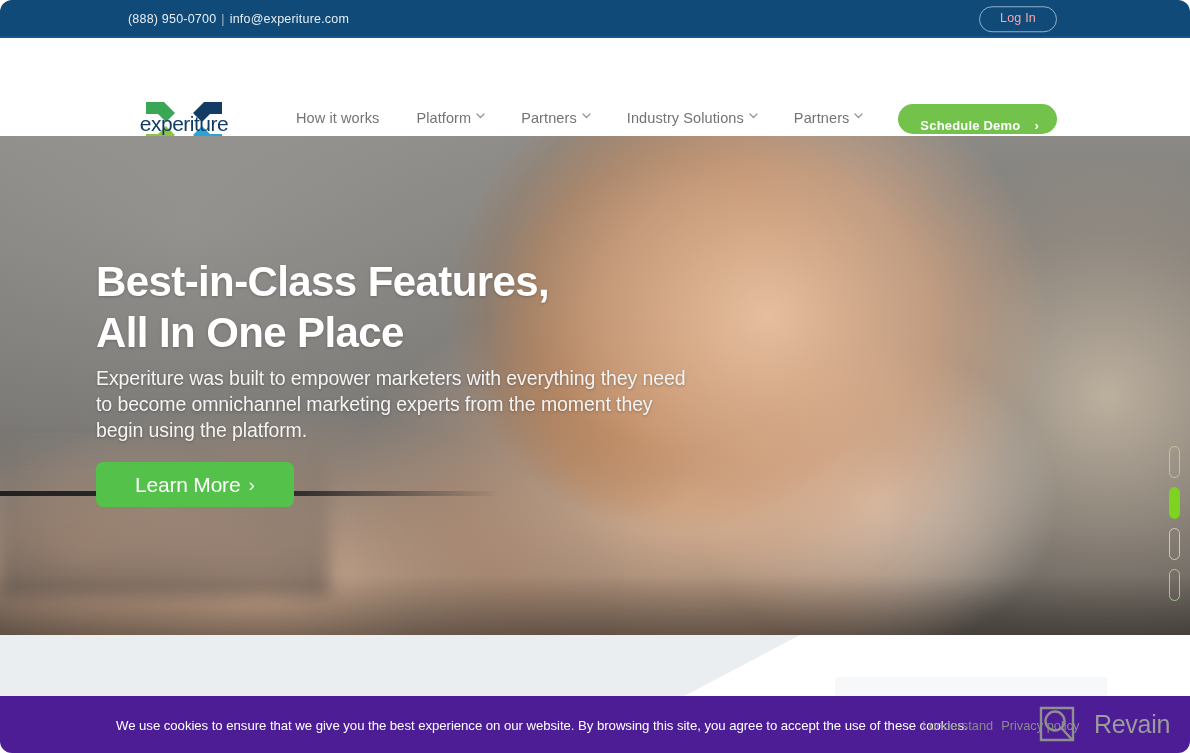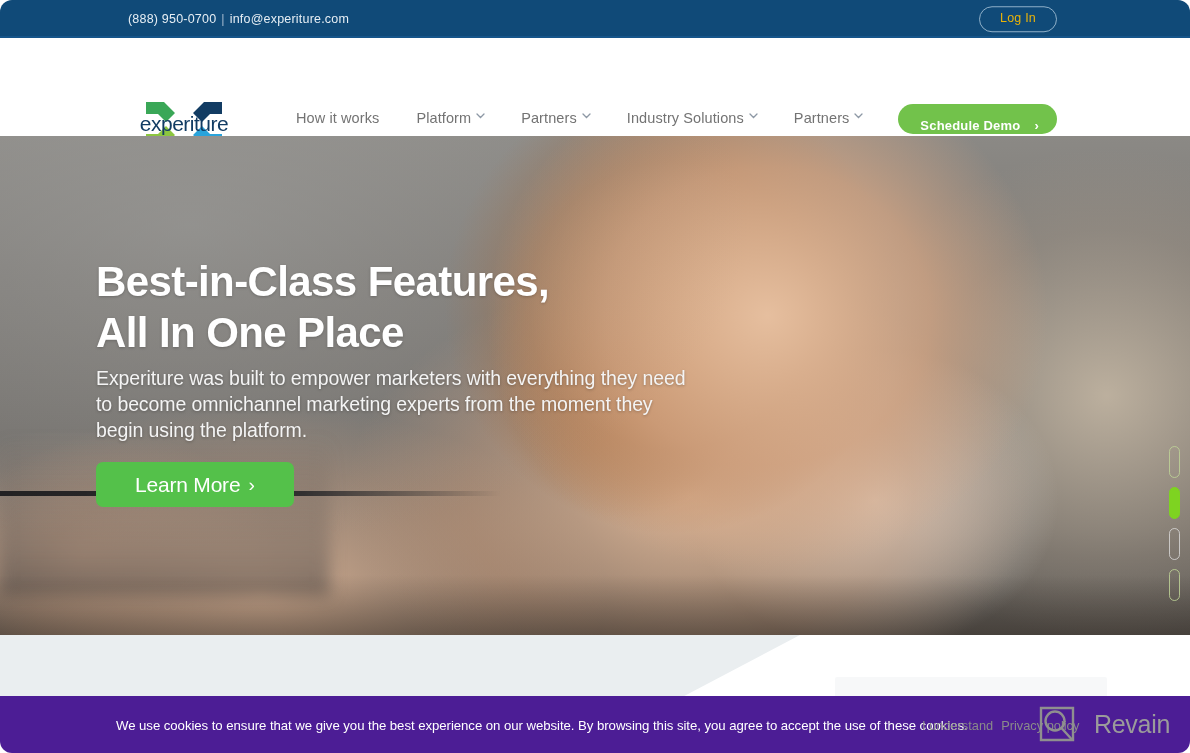--- a/index.html
+++ b/index.html
@@ -18,21 +18,21 @@
   }
   .topbar-contact {
     position: absolute; left: 128px; top: 50%; transform: translateY(-50%);
     color: #dfe8ef; font-size: 12.5px; letter-spacing: .2px; white-space: nowrap;
   }
   .topbar-contact .sep { color: #9fb8cc; margin: 0 5px; }
   .topbar-contact .phone, .topbar-contact .email { color: #e6eef4; }
   .login-btn {
     position: absolute; right: 133px; top: 50%; transform: translateY(-50%);
     border: 1px solid #8fb0c9; border-radius: 14px;
-    color: #eab308; font-size: 12.5px; background: transparent;
+    color: #fca5a5; font-size: 12.5px; background: transparent;
     padding: 5px 20px 6px 20px; cursor: pointer; line-height: 1;
     font-family: "Liberation Sans", sans-serif; letter-spacing: .2px;
   }
   .topbar-underline {
     position: absolute; top: 36px; left: 0; width: 1190px; height: 2px;
     background: #16558a;
   }
 
   
   .header {

